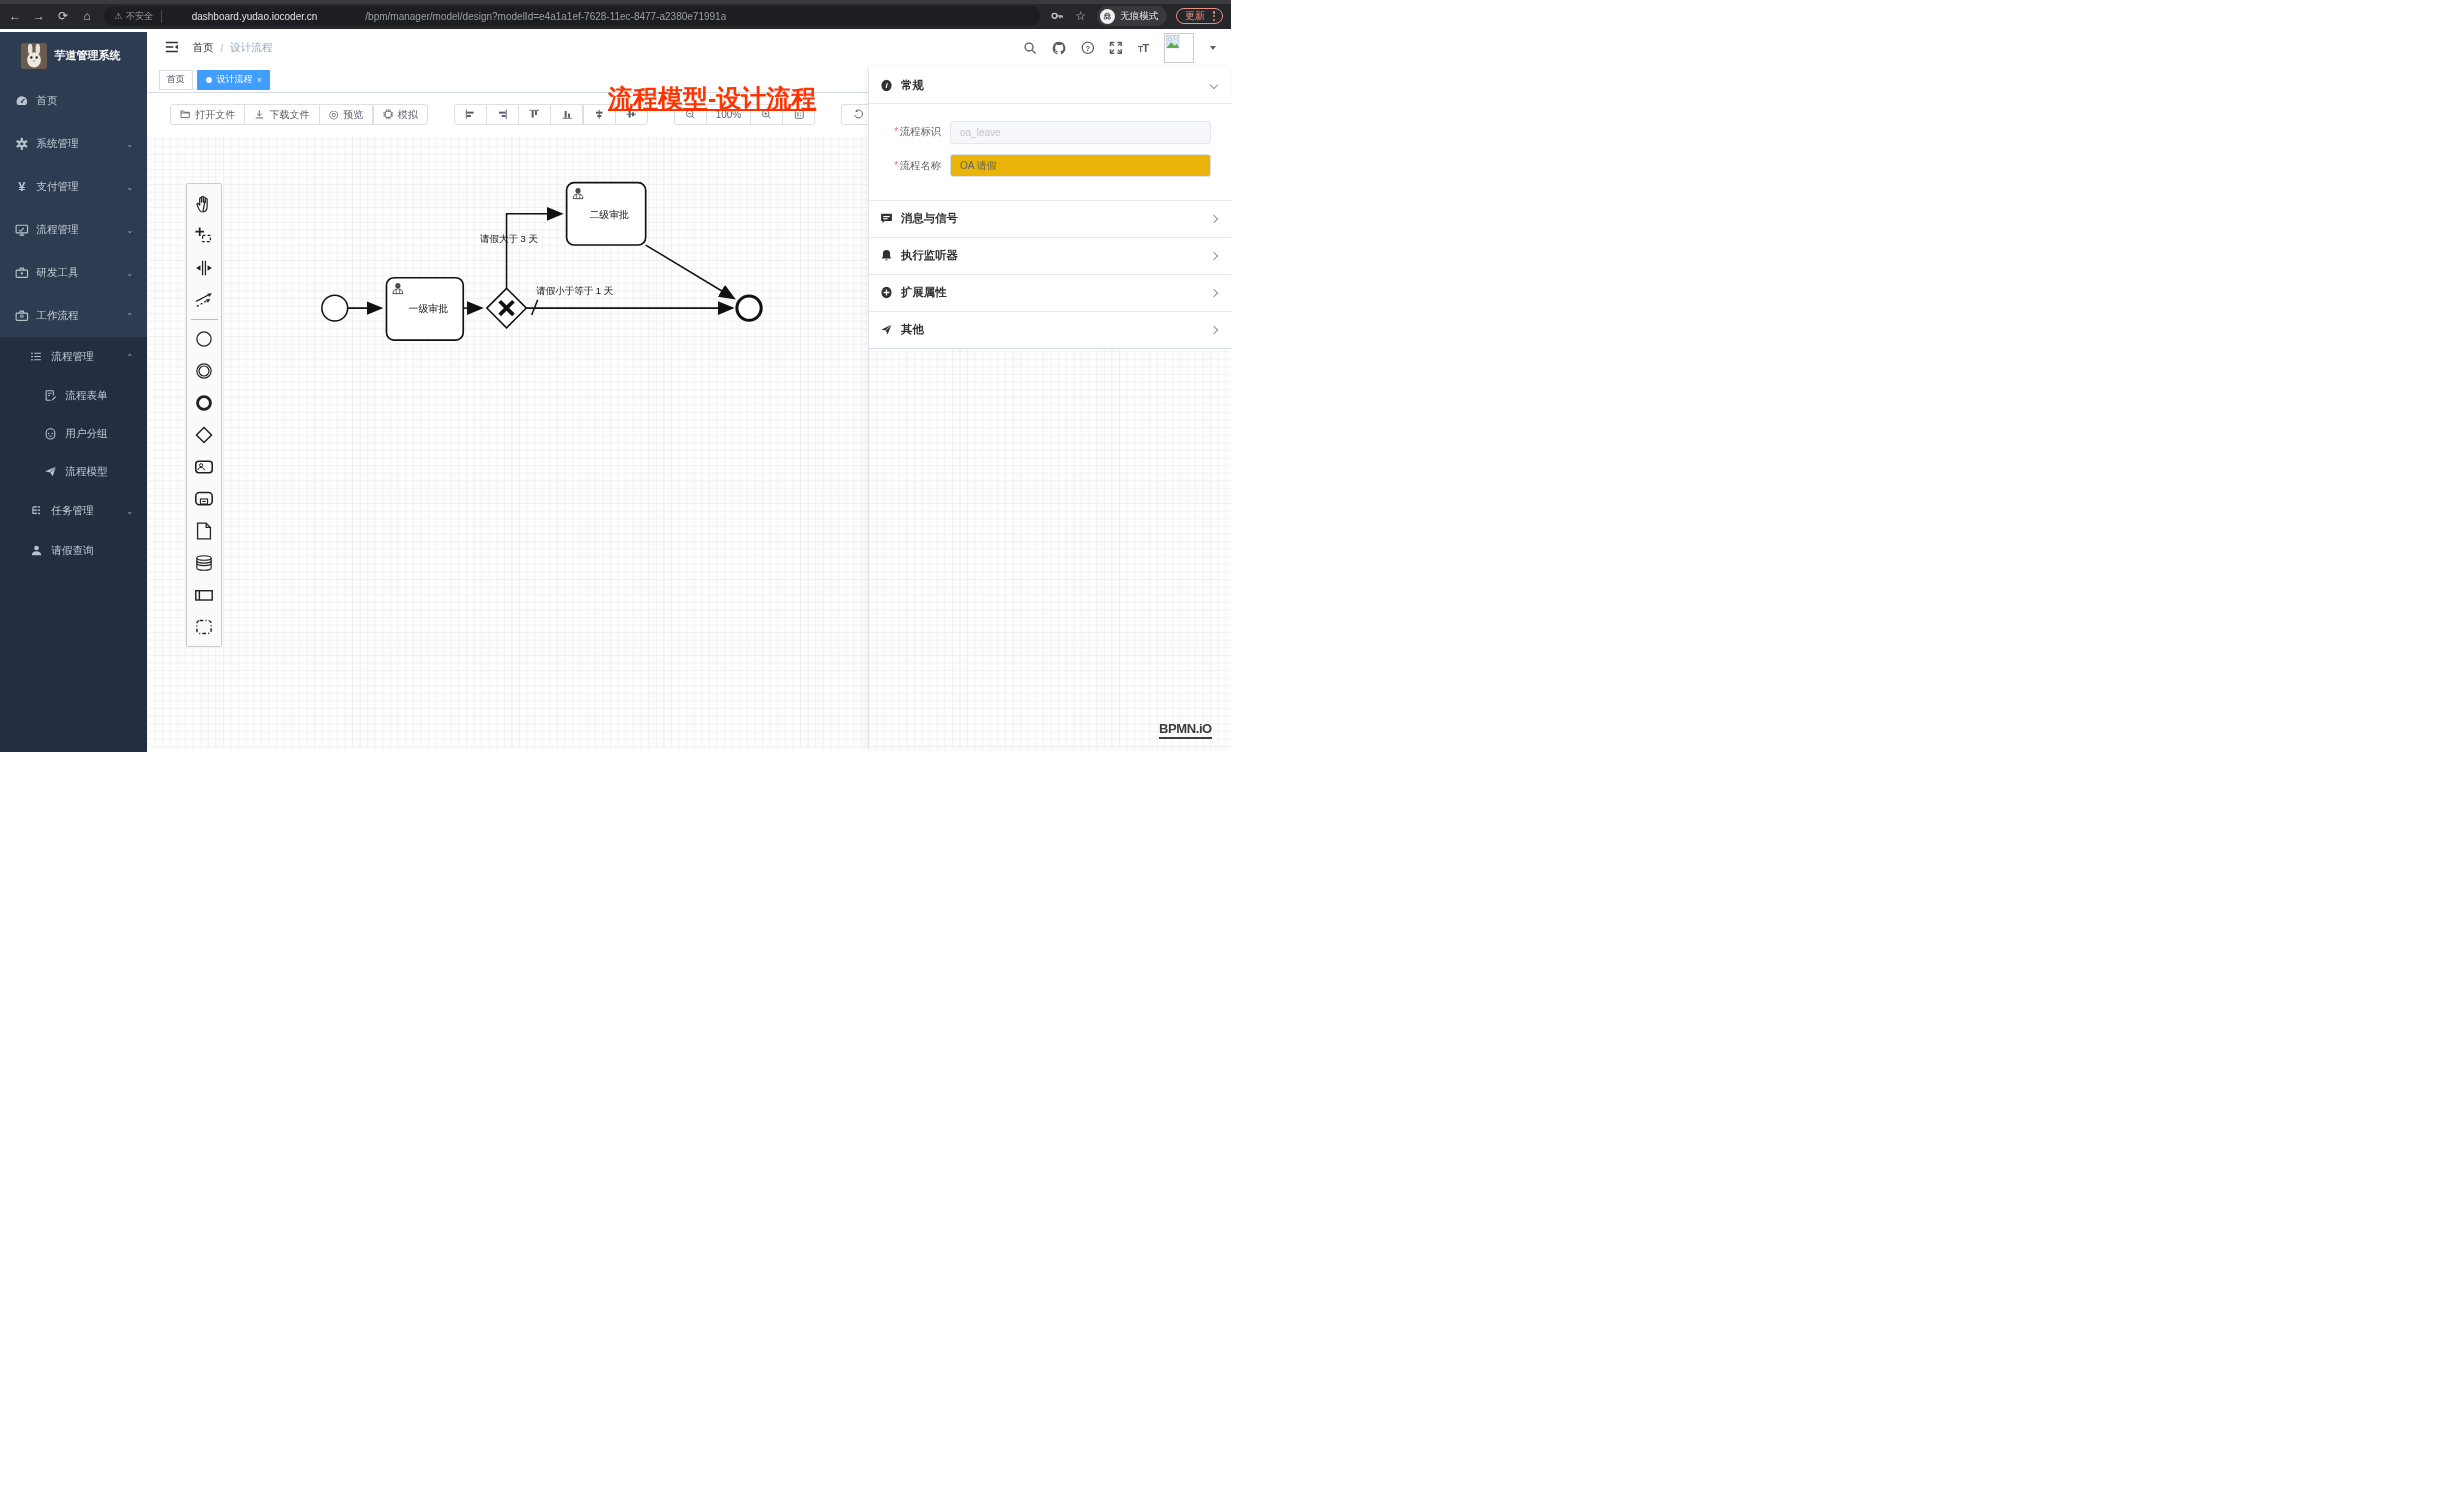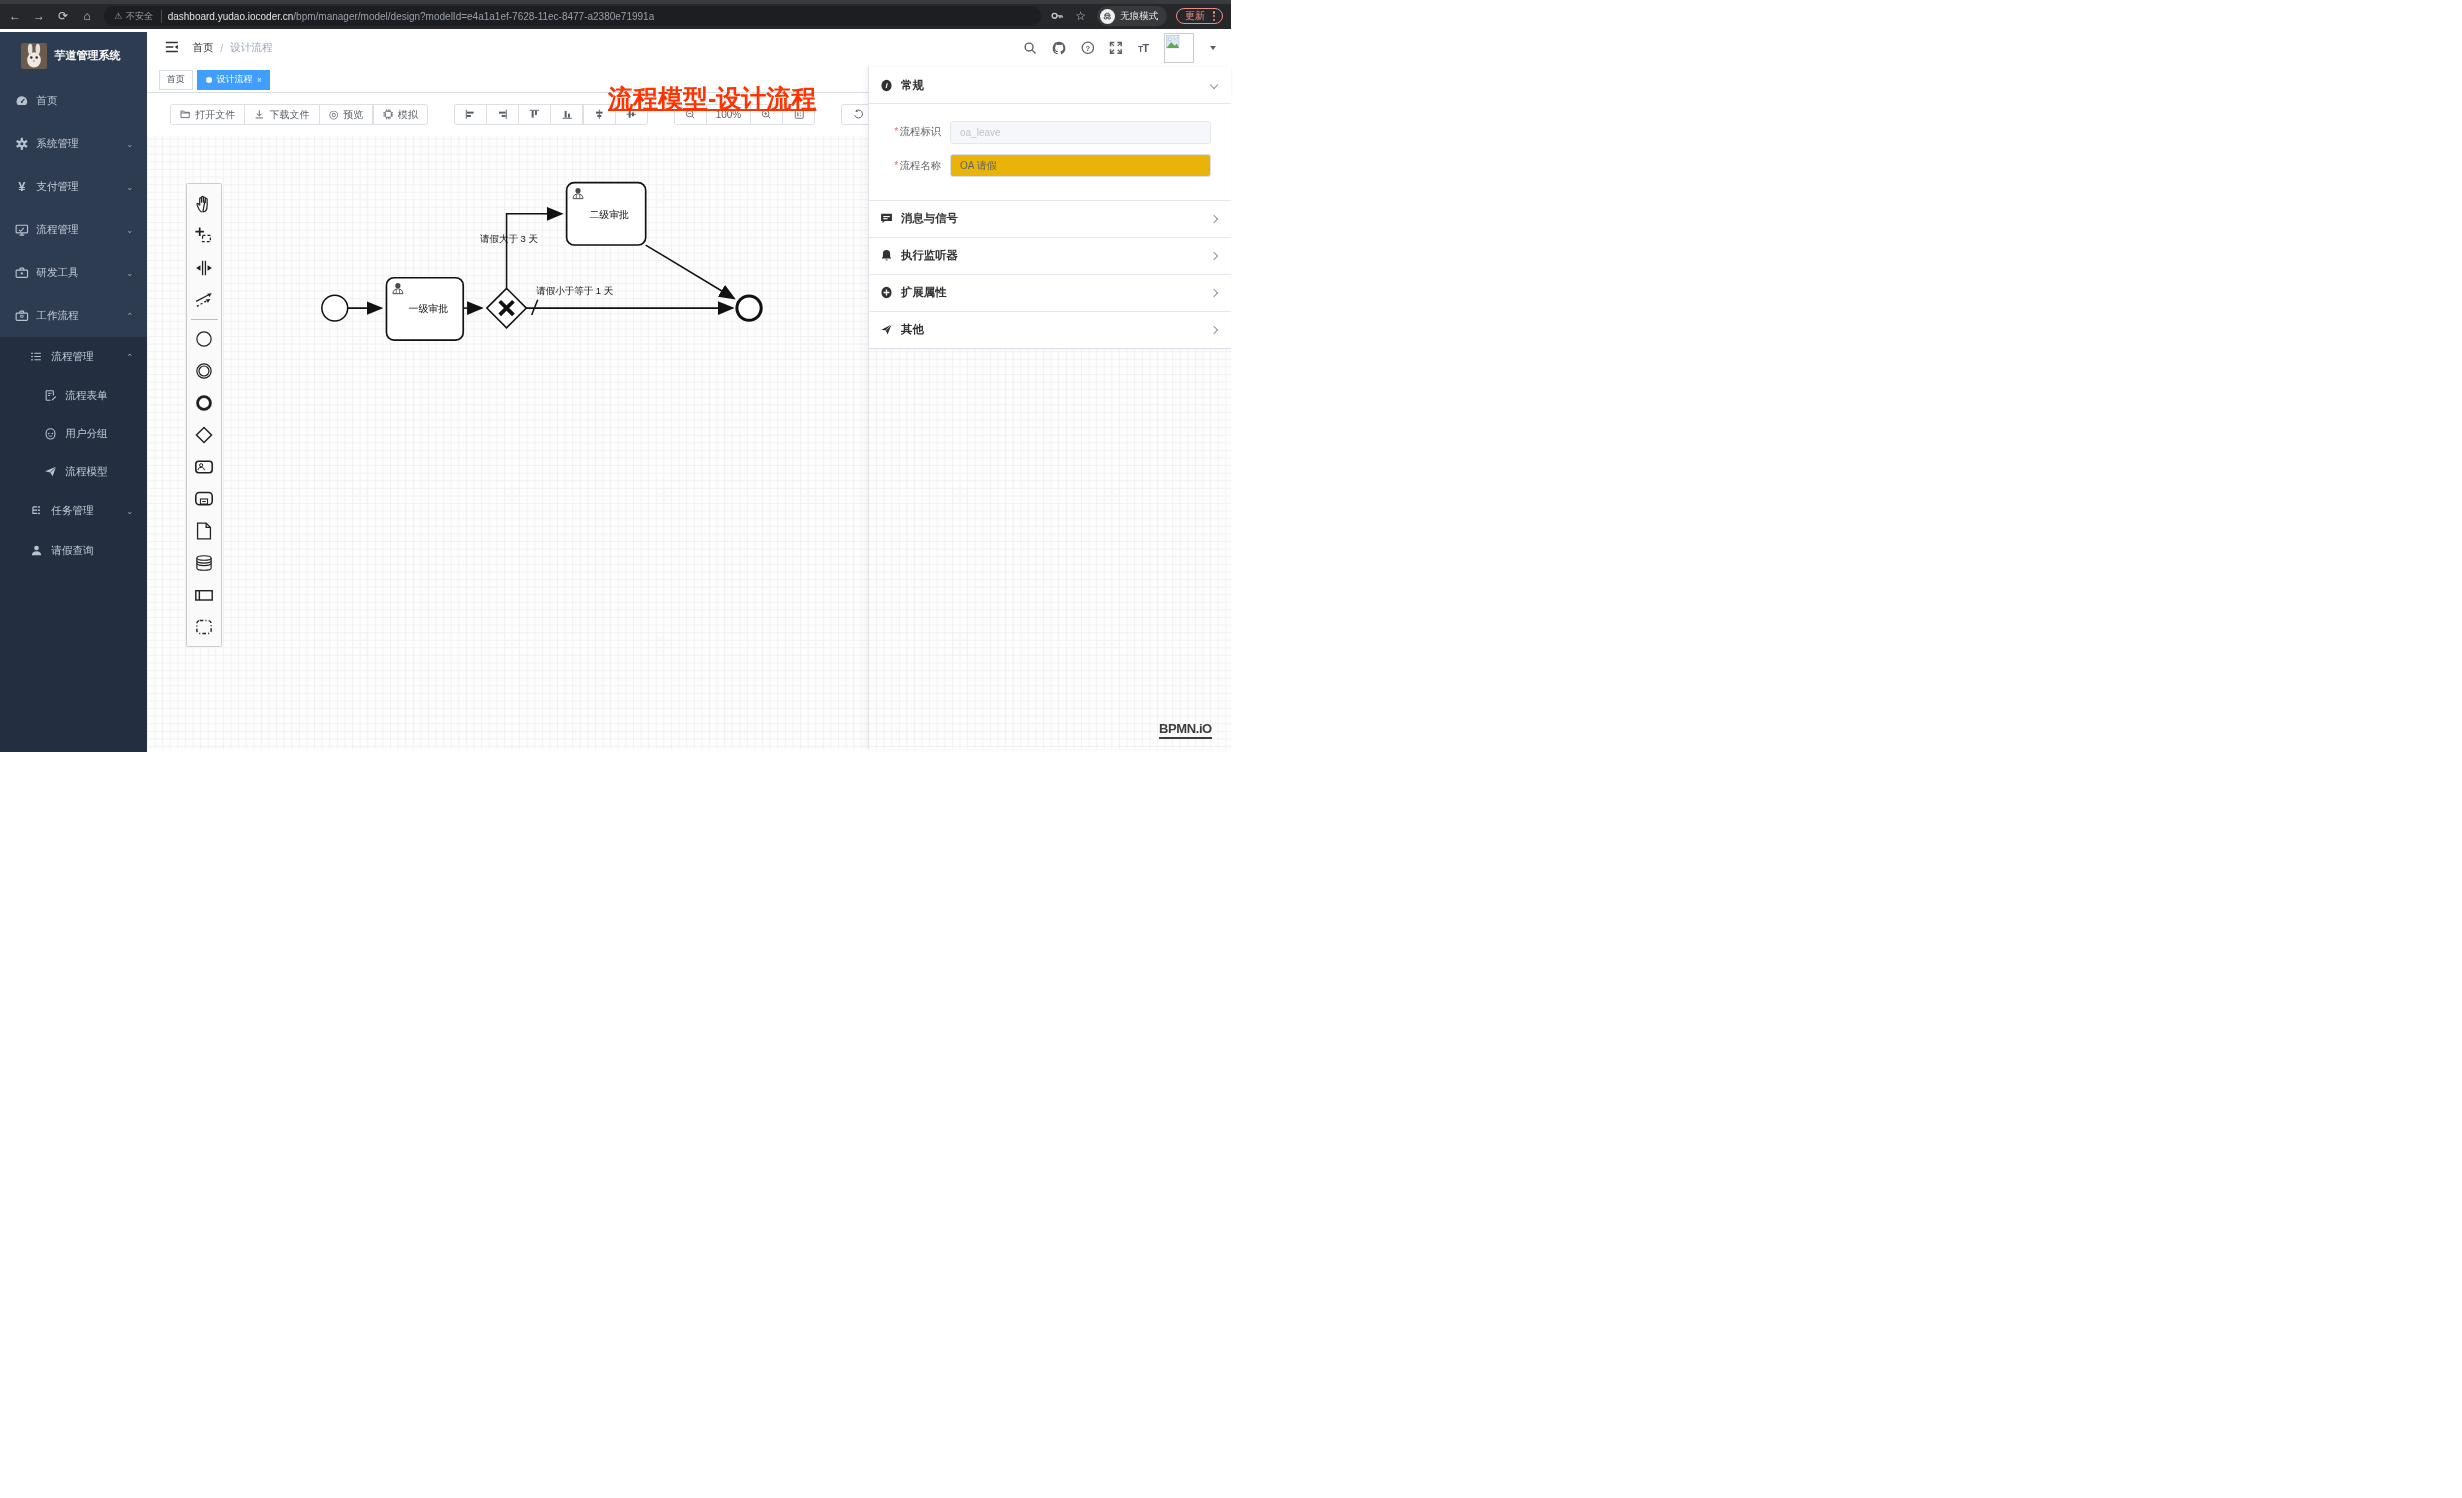--- a/index.html
+++ b/index.html
@@ -7,22 +7,22 @@
   svg { display:block; }
 
   
   .browser { position:absolute; left:0; top:0; width:1231px; height:29px; background:#26272b; }
   .browser-topstrip { position:absolute; left:0; top:0; right:0; height:3.8px; background:#3a3b3e; }
   .browser-row { position:absolute; left:0; top:3.8px; right:0; height:25px; display:flex; align-items:center; padding:0 7.6px; gap:9px; }
   .nav-ico { color:#c8c9cc; font-size:12px; width:15px; text-align:center; cursor:pointer; flex:0 0 auto; }
   .urlbar { flex:1 1 auto; height:20px; background:#1d1e21; border-radius:10px; display:flex; align-items:center; padding:0 10.6px; gap:6px; min-width:0; }
   .url-sec { color:#9aa0a6; font-size:9px; display:flex; align-items:center; gap:3.8px; border-right:0.8px solid #4a4b4e; padding-right:7.6px; }
   .url-text { font-size:10px; white-space:nowrap; overflow:hidden; }
-  .url-host { color:#e3e3e3; }
-  .url-path { color:#9aa0a6; }
+  .url-host { color:#e3e3e3;margin-left:24px; }
+  .url-path { color:#9aa0a6;margin-left:48px; }
   .incog-badge { background:#38393d; border-radius:10px; height:20px; display:flex; align-items:center; gap:5.3px; padding:0 9px 0 3px; color:#ededed; font-size:9.5px; flex:0 0 auto; }
   .incog-circ { width:15px; height:15px; background:#f1f1f1; border-radius:50%; display:flex; align-items:center; justify-content:center; }
   .update-pill { border:1.1px solid #ec8e84; border-radius:10.6px; height:16px; display:flex; align-items:center; gap:7.6px; padding:0 7.6px; color:#ec8e84; font-size:10px; flex:0 0 auto; cursor:pointer; }
   .kebab { display:inline-flex; flex-direction:column; gap:1.5px; }
   .kebab i { width:2.3px; height:2.3px; background:#ec8e84; border-radius:50%; }
 
   
   .app { position:absolute; left:0; top:29px; width:1231px; height:720px; background:#fff; }
 
   

